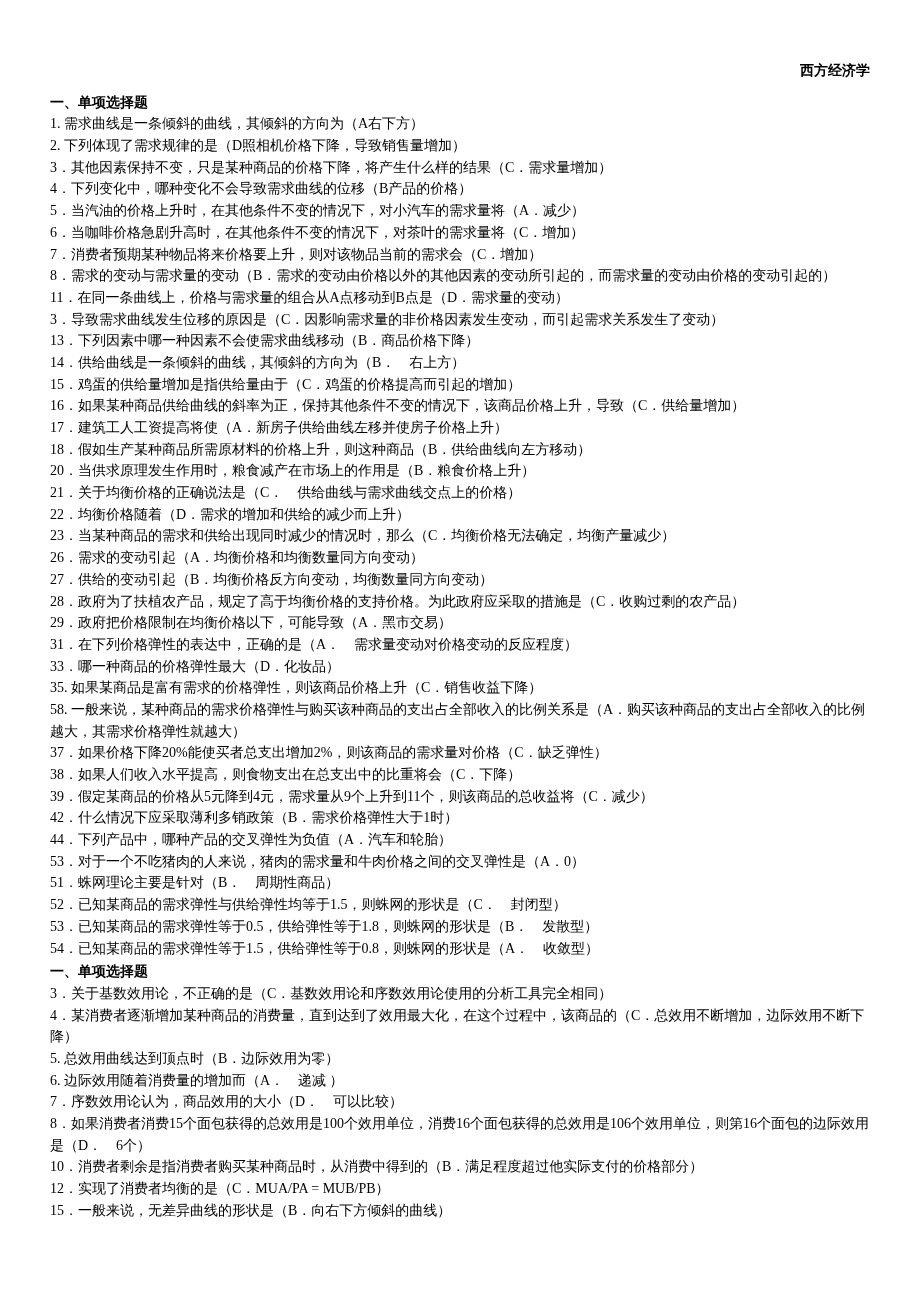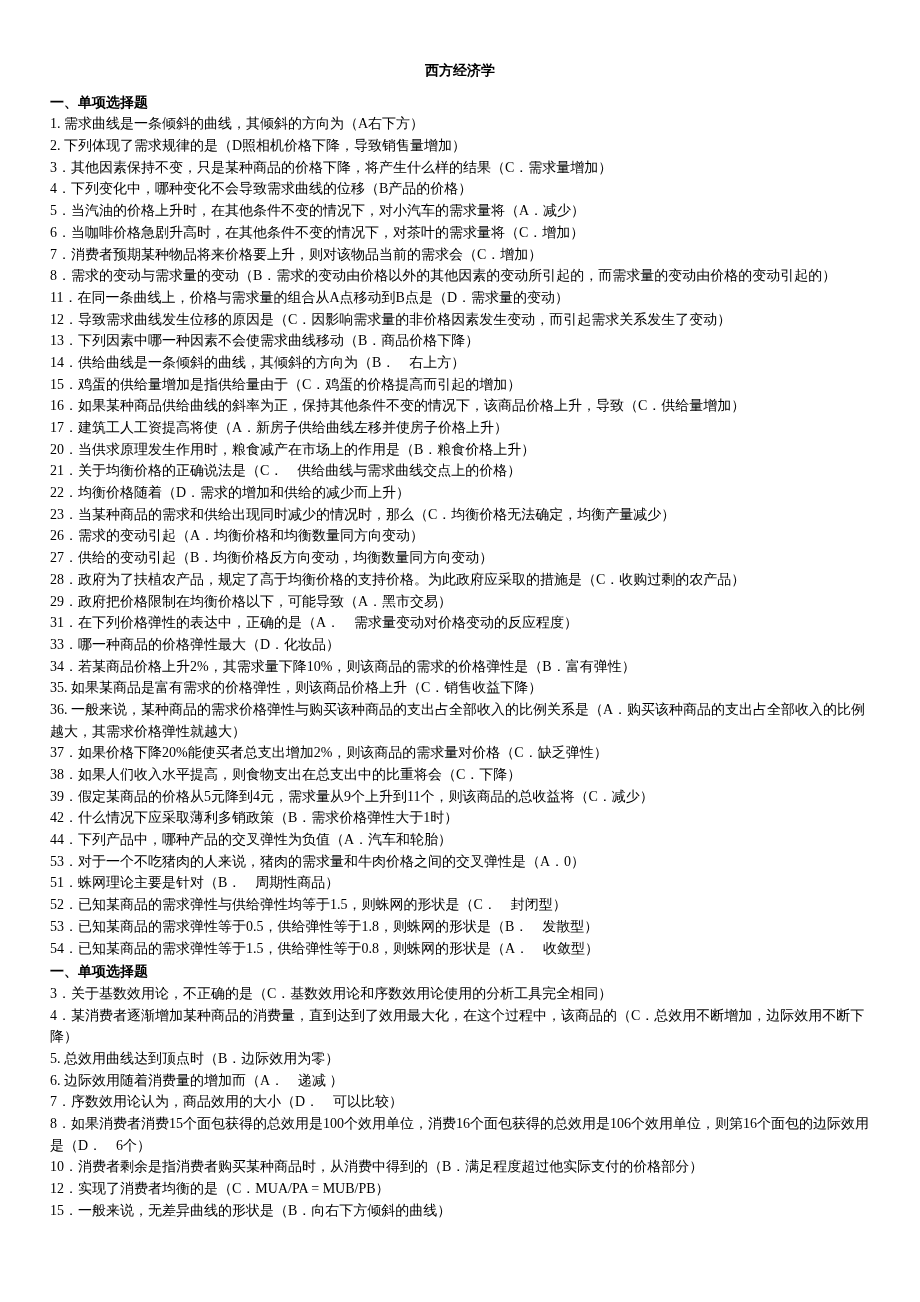--- a/index.html
+++ b/index.html
@@ -7,21 +7,21 @@
       font-size: 14px;
       line-height: 1.55;
       margin: 0;
       padding: 60px 50px 50px 50px;
       color: #000;
       background: #fff;
       width: 920px;
       box-sizing: border-box;
     }
     .title {
-      text-align: center;
+      text-align: right;
       font-weight: bold;
       margin-bottom: 10px;
     }
     .section-heading {
       font-weight: bold;
       margin-top: 2px;
     }
     .item {
       text-align: left;
     }
@@ -35,39 +35,39 @@
 <div id="section1-list">
     <div class="item">1. 需求曲线是一条倾斜的曲线，其倾斜的方向为（A右下方）</div>
     <div class="item">2. 下列体现了需求规律的是（D照相机价格下降，导致销售量增加）</div>
     <div class="item">3．其他因素保持不变，只是某种商品的价格下降，将产生什么样的结果（C．需求量增加）</div>
     <div class="item">4．下列变化中，哪种变化不会导致需求曲线的位移（B产品的价格）</div>
     <div class="item">5．当汽油的价格上升时，在其他条件不变的情况下，对小汽车的需求量将（A．减少）</div>
     <div class="item">6．当咖啡价格急剧升高时，在其他条件不变的情况下，对茶叶的需求量将（C．增加）</div>
     <div class="item">7．消费者预期某种物品将来价格要上升，则对该物品当前的需求会（C．增加）</div>
     <div class="item">8．需求的变动与需求量的变动（B．需求的变动由价格以外的其他因素的变动所引起的，而需求量的变动由价格的变动引起的）</div>
     <div class="item">11．在同一条曲线上，价格与需求量的组合从A点移动到B点是（D．需求量的变动）</div>
-    <div class="item">12．导致需求曲线发生位移的原因是（C．因影响需求量的非价格因素发生变动，而引起需求关系发生了变动）</div>
+    <div class="item">3．导致需求曲线发生位移的原因是（C．因影响需求量的非价格因素发生变动，而引起需求关系发生了变动）</div>
     <div class="item">13．下列因素中哪一种因素不会使需求曲线移动（B．商品价格下降）</div>
     <div class="item">14．供给曲线是一条倾斜的曲线，其倾斜的方向为（B．　右上方）</div>
     <div class="item">15．鸡蛋的供给量增加是指供给量由于（C．鸡蛋的价格提高而引起的增加）</div>
     <div class="item">16．如果某种商品供给曲线的斜率为正，保持其他条件不变的情况下，该商品价格上升，导致（C．供给量增加）</div>
     <div class="item">17．建筑工人工资提高将使（A．新房子供给曲线左移并使房子价格上升）</div>
+    <div class="item">18．假如生产某种商品所需原材料的价格上升，则这种商品（B．供给曲线向左方移动）</div>
     <div class="item">20．当供求原理发生作用时，粮食减产在市场上的作用是（B．粮食价格上升）</div>
     <div class="item">21．关于均衡价格的正确说法是（C．　供给曲线与需求曲线交点上的价格）</div>
     <div class="item">22．均衡价格随着（D．需求的增加和供给的减少而上升）</div>
     <div class="item">23．当某种商品的需求和供给出现同时减少的情况时，那么（C．均衡价格无法确定，均衡产量减少）</div>
     <div class="item">26．需求的变动引起（A．均衡价格和均衡数量同方向变动）</div>
     <div class="item">27．供给的变动引起（B．均衡价格反方向变动，均衡数量同方向变动）</div>
     <div class="item">28．政府为了扶植农产品，规定了高于均衡价格的支持价格。为此政府应采取的措施是（C．收购过剩的农产品）</div>
     <div class="item">29．政府把价格限制在均衡价格以下，可能导致（A．黑市交易）</div>
     <div class="item">31．在下列价格弹性的表达中，正确的是（A．　需求量变动对价格变动的反应程度）</div>
     <div class="item">33．哪一种商品的价格弹性最大（D．化妆品）</div>
-    <div class="item">34．若某商品价格上升2%，其需求量下降10%，则该商品的需求的价格弹性是（B．富有弹性）</div>
     <div class="item">35. 如果某商品是富有需求的价格弹性，则该商品价格上升（C．销售收益下降）</div>
-    <div class="item">36. 一般来说，某种商品的需求价格弹性与购买该种商品的支出占全部收入的比例关系是（A．购买该种商品的支出占全部收入的比例越大，其需求价格弹性就越大）</div>
+    <div class="item">58. 一般来说，某种商品的需求价格弹性与购买该种商品的支出占全部收入的比例关系是（A．购买该种商品的支出占全部收入的比例越大，其需求价格弹性就越大）</div>
     <div class="item">37．如果价格下降20%能使买者总支出增加2%，则该商品的需求量对价格（C．缺乏弹性）</div>
     <div class="item">38．如果人们收入水平提高，则食物支出在总支出中的比重将会（C．下降）</div>
     <div class="item">39．假定某商品的价格从5元降到4元，需求量从9个上升到11个，则该商品的总收益将（C．减少）</div>
     <div class="item">42．什么情况下应采取薄利多销政策（B．需求价格弹性大于1时）</div>
     <div class="item">44．下列产品中，哪种产品的交叉弹性为负值（A．汽车和轮胎）</div>
     <div class="item">53．对于一个不吃猪肉的人来说，猪肉的需求量和牛肉价格之间的交叉弹性是（A．0）</div>
     <div class="item">51．蛛网理论主要是针对（B．　周期性商品）</div>
     <div class="item">52．已知某商品的需求弹性与供给弹性均等于1.5，则蛛网的形状是（C．　封闭型）</div>
     <div class="item">53．已知某商品的需求弹性等于0.5，供给弹性等于1.8，则蛛网的形状是（B．　发散型）</div>
     <div class="item">54．已知某商品的需求弹性等于1.5，供给弹性等于0.8，则蛛网的形状是（A．　收敛型）</div>

